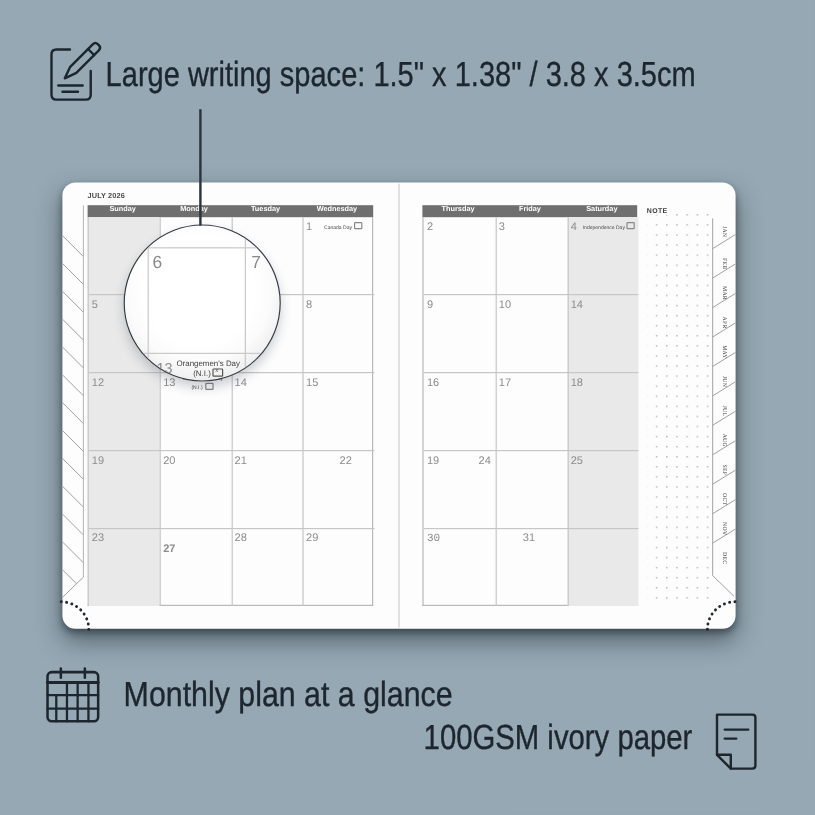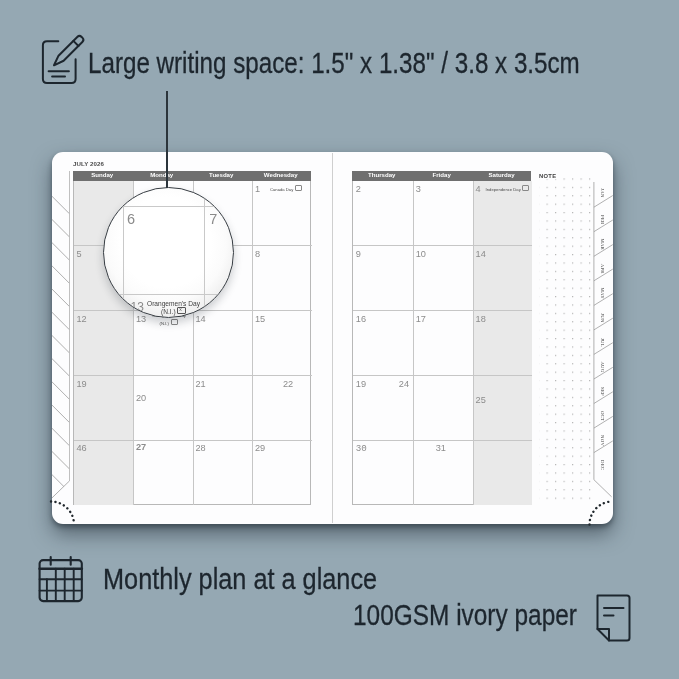--- a/index.html
+++ b/index.html
@@ -73,25 +73,25 @@
       <span class="date" style="left:3px;top:69.2px;">5</span>
       <span class="date" style="left:62.5px;top:69.2px;">6</span>
       <span class="date" style="left:122px;top:69.2px;">7</span>
       <span class="date" style="left:181.5px;top:69.2px;">8</span>
       <span class="date" style="left:3px;top:134.1px;">12</span>
       <span class="date" style="left:62.5px;top:134.1px;">13</span>
       <span class="hol" style="left:75.5px;top:133.8px;width:40px;text-align:center;">Orangemen's Day<br>(N.I.) <span class="cb"></span></span>
       <span class="date" style="left:122px;top:134.1px;">14</span>
       <span class="date" style="left:181.5px;top:134.1px;">15</span>
       <span class="date" style="left:3px;top:199px;">19</span>
-      <span class="date" style="left:62.5px;top:213px;text-align:right;">20</span>
+      <span class="date" style="left:62.5px;top:199px;text-align:right;">20</span>
       <span class="date" style="left:122px;top:199px;">21</span>
       <span class="date" style="left:181.5px;top:199px;margin-left:28px;">22</span>
-      <span class="date" style="left:3px;top:263.9px;">46</span>
-      <span class="date" style="left:62.5px;top:262px;font-weight:bold;">27</span>
+      <span class="date" style="left:3px;top:263.9px;">23</span>
+      <span class="date" style="left:62.5px;top:272px;font-weight:bold;">27</span>
       <span class="date" style="left:122px;top:263.9px;">28</span>
       <span class="date" style="left:181.5px;top:263.9px;">29</span>
     </div>
   </div>
 <div class="ab" style="left:351.8px;top:170.7px;width:179.7px;height:334.4px;">
     <div style="position:absolute;left:0;top:0;width:179.7px;height:9.9px;background:#6f6f6f;">
       <span class="dow" style="width:59.9px;">Thursday</span>
       <span class="dow" style="width:59.9px;">Friday</span>
       <span class="dow" style="width:59.9px;">Saturday</span>
     </div>
@@ -108,21 +108,21 @@
       <span class="date" style="left:122.8px;top:4.3px;">4</span>
       <span class="hol" style="left:132.8px;top:4.5px;">Independence Day<span class="cb"></span></span>
       <span class="date" style="left:3px;top:69.2px;">9</span>
       <span class="date" style="left:62.9px;top:69.2px;">10</span>
       <span class="date" style="left:122.8px;top:69.2px;">14</span>
       <span class="date" style="left:3px;top:134.1px;">16</span>
       <span class="date" style="left:62.9px;top:134.1px;">17</span>
       <span class="date" style="left:122.8px;top:134.1px;">18</span>
       <span class="date" style="left:3px;top:199px;">19</span>
       <span class="date" style="left:46px;top:199px;">24</span>
-      <span class="date" style="left:122.8px;top:199px;margin-top:16px;">25</span>
+      <span class="date" style="left:122.8px;top:199px;">25</span>
       <span class="date" style="left:3px;top:263.9px;font-family:Liberation Mono, monospace;">30</span>
       <span class="date" style="left:62.9px;top:263.9px;margin-left:20px;">31</span>
     </div>
   </div>
 <svg class="ab" style="left:538px;top:170px" width="56" height="338" viewBox="0 0 56 338">
 <defs>
       <pattern id="dt" x="0" y="0" width="8.5" height="8.4" patternUnits="userSpaceOnUse">
 <rect x="0" y="0" width="1.2" height="1.2" fill="#b5b5b5"></rect>
       </pattern>
     </defs>

